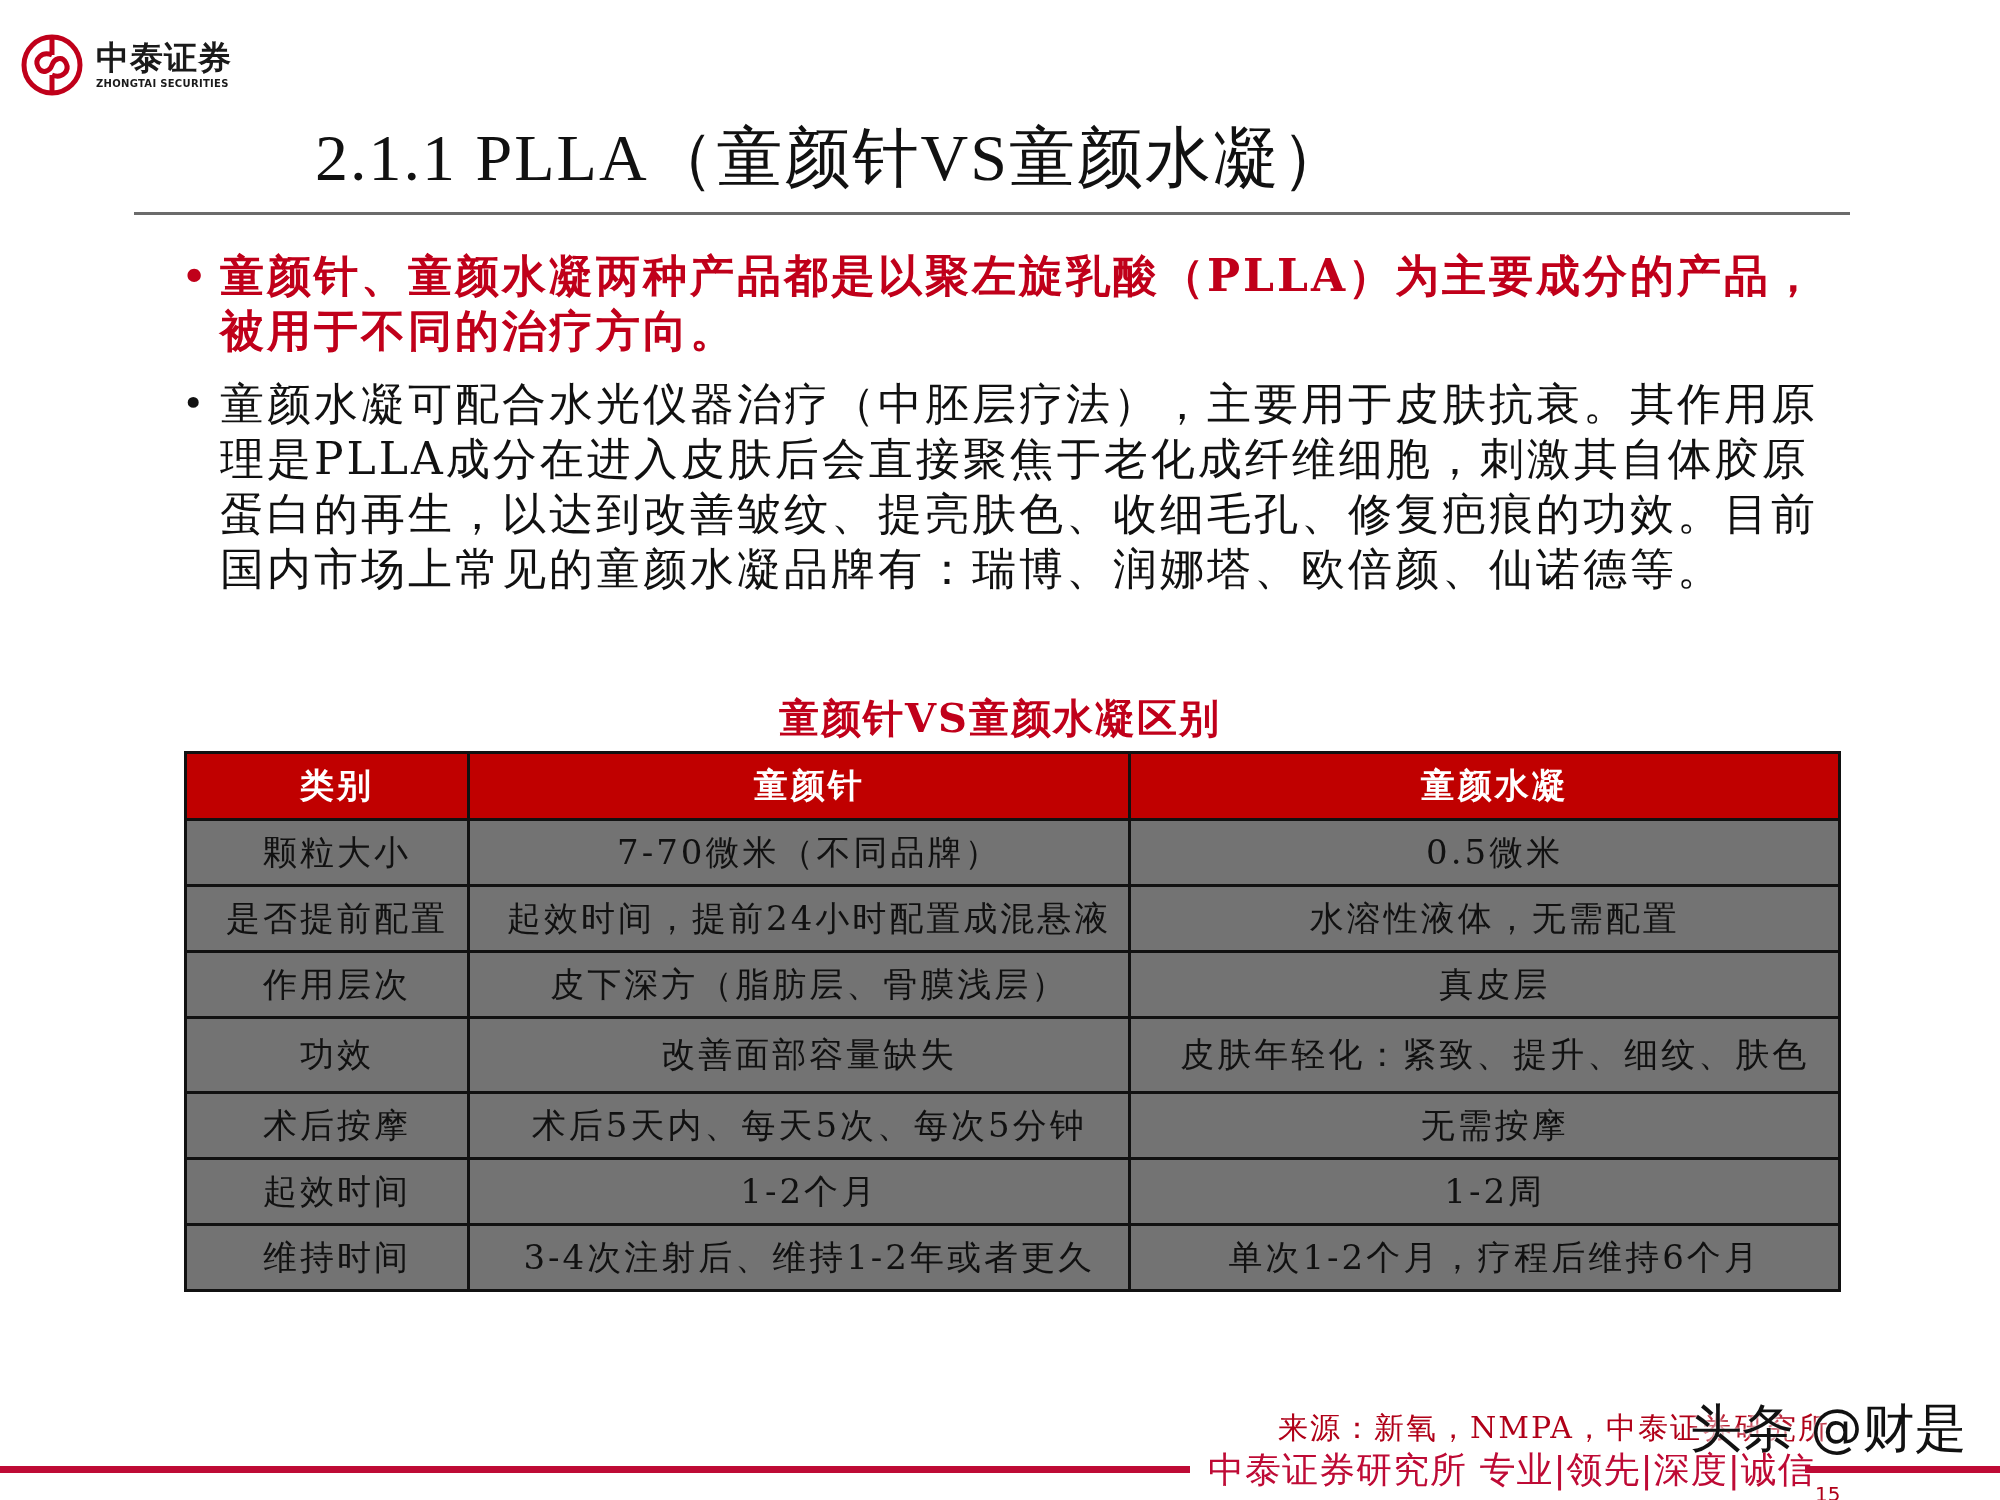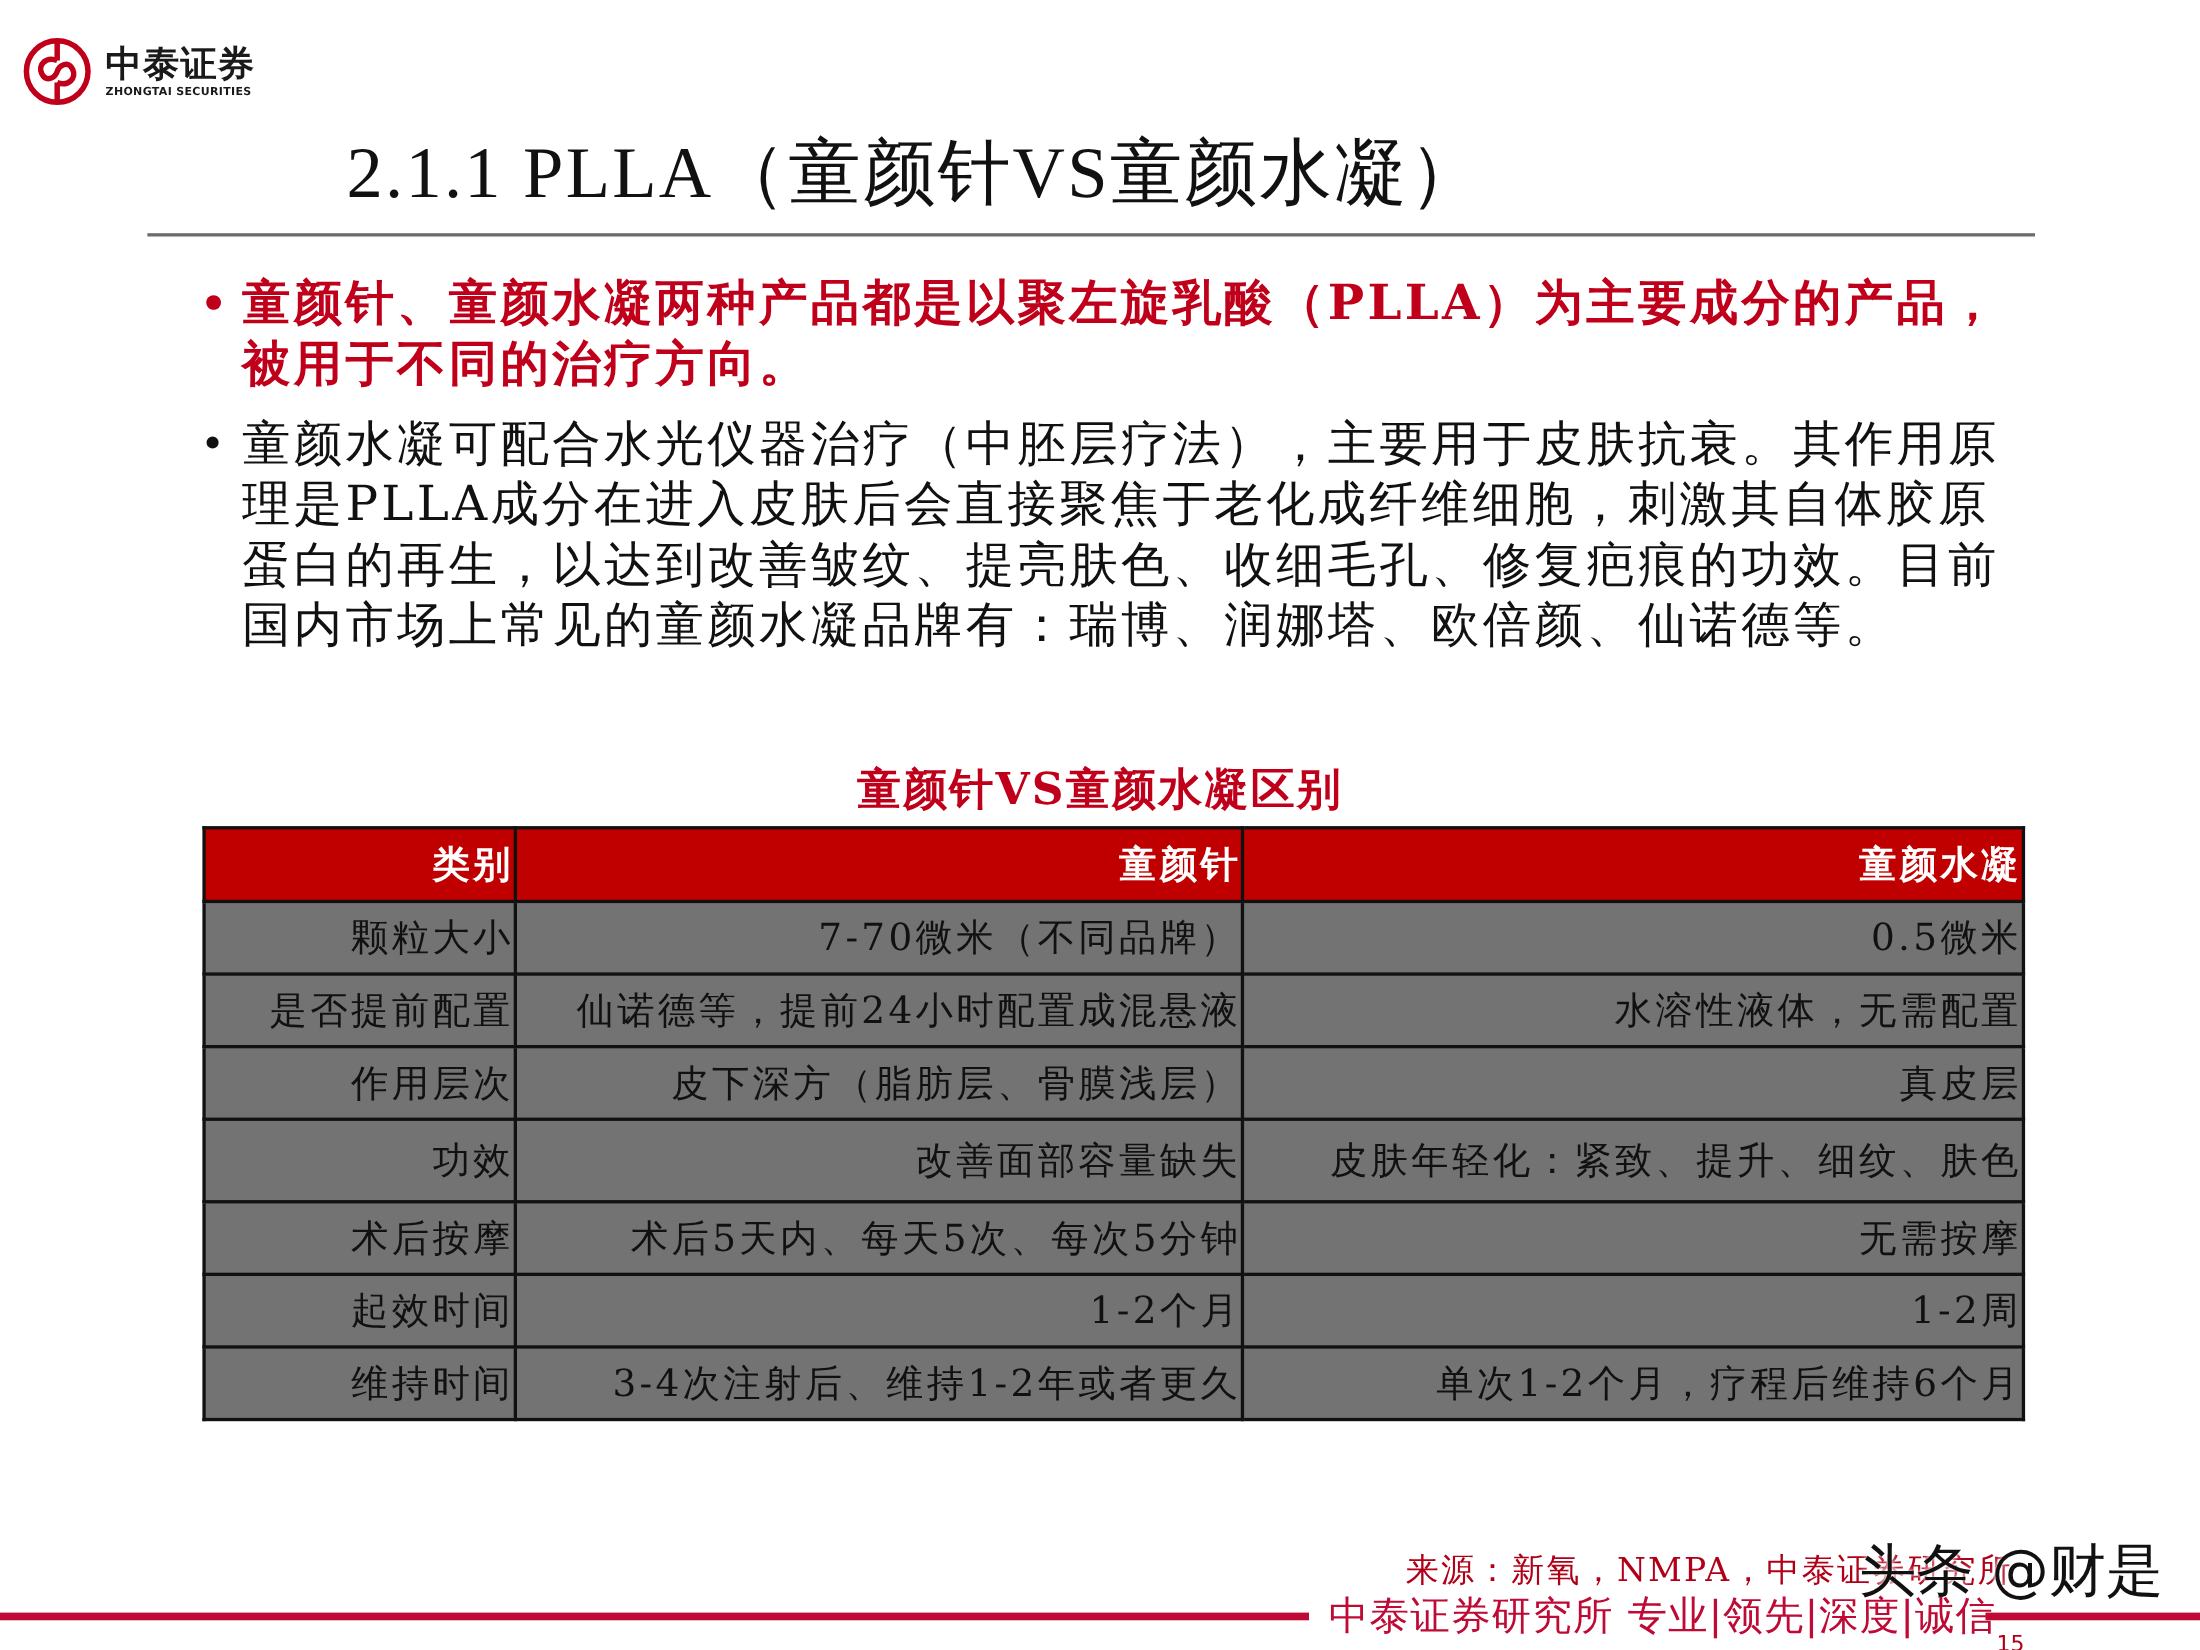--- a/index.html
+++ b/index.html
@@ -12,21 +12,21 @@
   .logo-en { font-family:"DejaVu Sans","Liberation Sans",sans-serif; font-weight:bold; font-size:10px; letter-spacing:0.3px; color:#1a1a1a; line-height:14px; }
   .title { position:absolute; left:0; width:1664px; top:112px; text-align:center; font-size:66px; line-height:92px; letter-spacing:2px; color:#111; font-family:"Liberation Serif","DejaVu Serif",serif; }
   .title-rule { position:absolute; left:134px; top:212px; width:1716px; height:3px; background:#6b6b6b; }
   .bullets { position:absolute; left:182px; top:248px; width:1650px; }
   .bullet { position:relative; padding-left:38px; font-size:44px; line-height:55px; letter-spacing:3px; margin-bottom:18px; }
   .bullet .dot { position:absolute; left:0; top:0; font-size:38px; }
   .bullet.red { color:#c0001a; font-weight:bold; }
   .bullet.black { color:#111; }
   .table-title { position:absolute; left:0; width:2000px; top:690px; text-align:center; color:#c0001a; font-weight:bold; font-size:40px; line-height:56px; letter-spacing:2px; }
   table.cmp { position:absolute; left:184px; top:751px; width:1657px; border-collapse:collapse; }
-  table.cmp th, table.cmp td { border:3px solid #111; text-align:right; vertical-align:middle; padding:0 0 0 20px; font-size:34px; letter-spacing:3px; white-space:nowrap; font-weight:normal; }
+  table.cmp th, table.cmp td { border:3px solid #111; text-align:center; vertical-align:middle; padding:0 0 0 20px; font-size:34px; letter-spacing:3px; white-space:nowrap; font-weight:normal; }
   table.cmp thead th { background:#c00000; color:#ffffff; height:64px; font-weight:bold; }
   table.cmp tbody td { height:63px; color:#111; background:#737373; }
   table.cmp tbody tr.tall td { height:72px; }
   col.c1 { width:284px; } col.c2 { width:662px; } col.c3 { width:711px; }
   .source { position:absolute; right:170px; top:1408px; color:#b00018; font-size:30px; letter-spacing:2px; line-height:40px; }
   .watermark { position:absolute; left:1690px; top:1398px; font-family:"DejaVu Sans","Liberation Sans",sans-serif; font-size:52px; color:#111; text-shadow:0 0 3px #fff, 0 0 6px #fff; line-height:60px; }
   .footer-line-left { position:absolute; left:0; top:1466px; width:1190px; height:7px; background:#be0a35; }
   .footer-line-right { position:absolute; left:1805px; top:1466px; width:195px; height:7px; background:#be0a35; }
   .footer-slogan { position:absolute; left:1208px; top:1448px; color:#be0a35; font-family:"DejaVu Sans","Liberation Sans",sans-serif; font-size:36px; line-height:44px; letter-spacing:1px; }
   .page-num { position:absolute; left:1815px; top:1484px; font-family:"DejaVu Sans","Liberation Sans",sans-serif; font-size:20px; color:#b00018; line-height:20px; }
@@ -76,21 +76,21 @@
     </tr>
   </thead>
   <tbody>
     <tr>
       <td>颗粒大小</td>
       <td>7-70微米（不同品牌）</td>
       <td>0.5微米</td>
     </tr>
     <tr>
       <td>是否提前配置</td>
-      <td>仙诺德等，提前24小时配置成混悬液</td>
+      <td>起效时间，提前24小时配置成混悬液</td>
       <td>水溶性液体，无需配置</td>
     </tr>
     <tr>
       <td>作用层次</td>
       <td>皮下深方（脂肪层、骨膜浅层）</td>
       <td>真皮层</td>
     </tr>
     <tr class="tall">
       <td>功效</td>
       <td>改善面部容量缺失</td>

